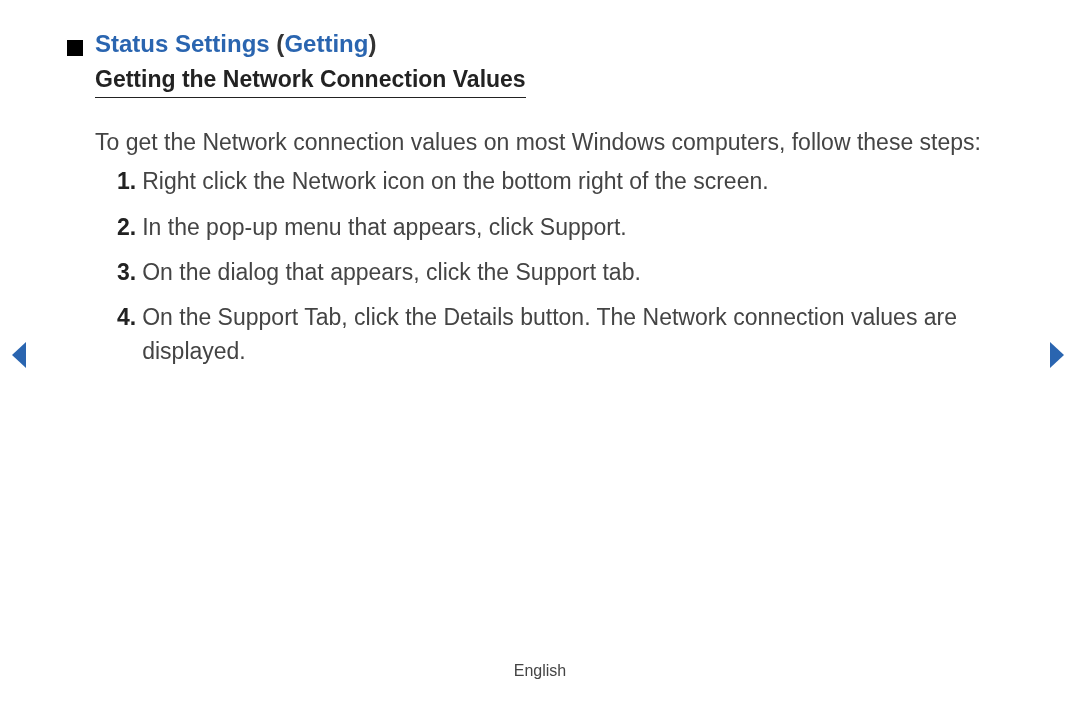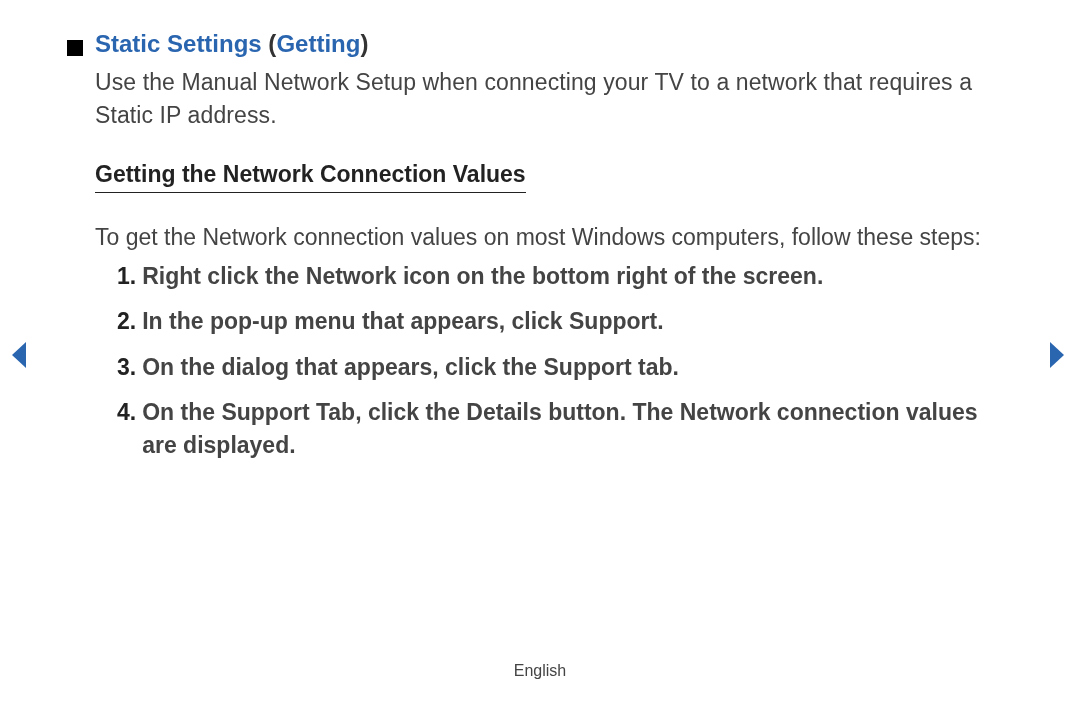--- a/index.html
+++ b/index.html
@@ -80,21 +80,20 @@
       display: flex;
     }
     .step-num {
       font-weight: bold;
       color: #222;
       flex-shrink: 0;
       margin-right: 6px;
     }
     .step-text {
       flex: 1;
-      font-weight: bold;
     }
     .nav-arrow {
       position: absolute;
       top: 340px;
       font-size: 0;
       cursor: pointer;
     }
     .nav-left {
       left: 10px;
     }
@@ -115,25 +114,24 @@
       color: #444;
     }
   </style>
 </head>
 <body>
 
 <div class="content">
   <div class="heading-row">
     <div class="bullet"></div>
     <div class="heading-text">
-      <span class="heading-blue">Static Settings</span><span class="heading-paren"> (</span><span class="heading-blue">Getting</span><span class="heading-paren">)</span>
+      <span class="heading-blue">Status Settings</span><span class="heading-paren"> (</span><span class="heading-blue">Getting</span><span class="heading-paren">)</span>
     </div>
   </div>
 
-  <p class="intro-text">Use the Manual Network Setup when connecting your TV to a network that requires a Static IP address.</p>
 
   <div>
     <div class="subheading">Getting the Network Connection Values</div>
     <p class="sub-intro">To get the Network connection values on most Windows computers, follow these steps:</p>
     <ol class="steps">
       <li>
         <span class="step-num">1.</span>
         <span class="step-text">Right click the Network icon on the bottom right of the screen.</span>
       </li>
       <li>

